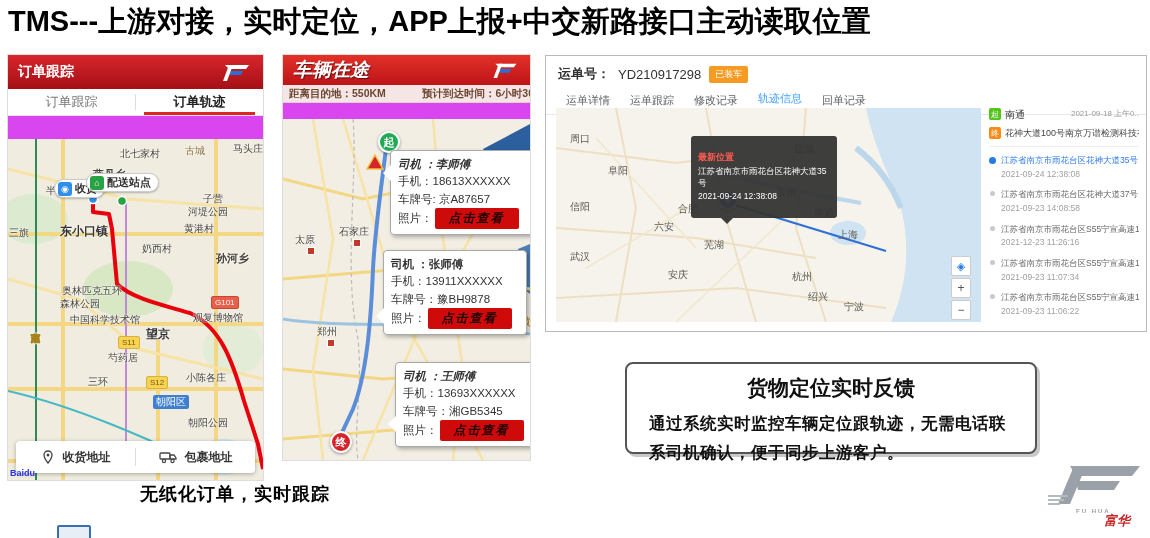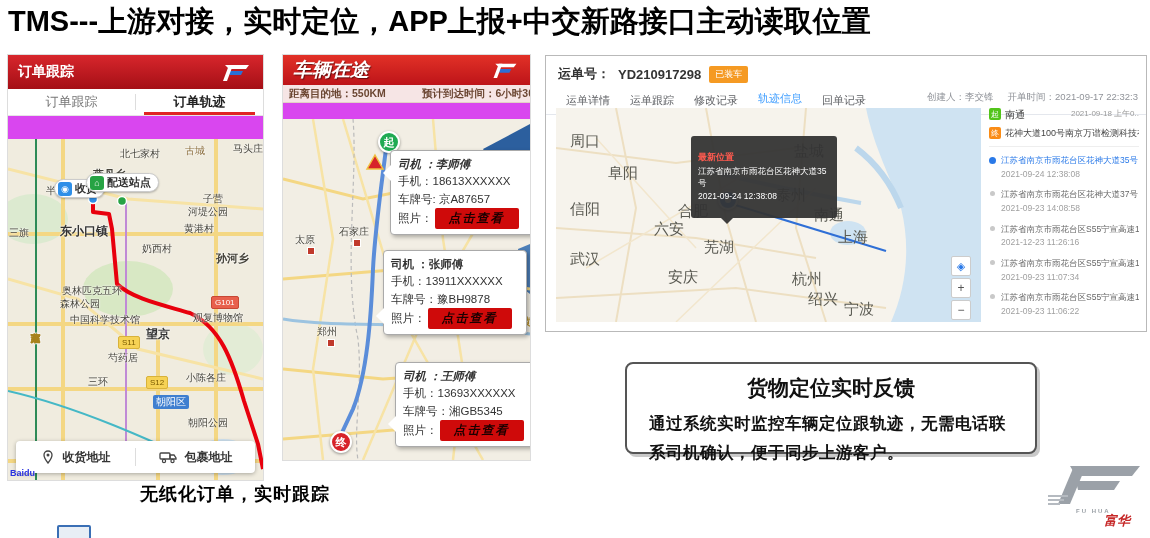--- a/index.html
+++ b/index.html
@@ -70,28 +70,28 @@
   .view-btn{background:#cf0a0a;border:none;border-radius:2px;color:#1c0000;
             font-family:"Liberation Serif",serif;font-style:italic;font-weight:700;font-size:12px;
             padding:2px 14px;letter-spacing:2px;cursor:pointer;}
   .card-arrow{position:absolute;width:0;height:0;border:8px solid transparent;}
 
   
   .wb-panel{position:absolute;left:545px;top:55px;width:600px;height:275px;background:#fff;
             border:1px solid #b9b9b9;}
   .wb-head{display:flex;align-items:center;gap:8px;padding:9px 12px 4px;}
   .wb-label{font-size:13px;font-weight:700;color:#333;}
-  .wb-no{font-size:13px;font-weight:700;color:#333;}
+  .wb-no{font-size:13px;font-weight:400;color:#333;}
   .wb-badge{background:#f59a23;color:#fff;font-size:9px;border-radius:2px;padding:2px 6px;}
   .wb-tabs{display:flex;align-items:flex-end;border-bottom:1px solid #e4e7ed;padding:0 10px;position:relative;}
   .wb-tab{font-size:11px;color:#606266;padding:4px 10px 6px;cursor:pointer;}
   .wb-tab.active{color:#409eff;border-bottom:2px solid #409eff;}
   .wb-meta{position:absolute;right:8px;top:4px;font-size:9.5px;color:#909399;display:flex;gap:14px;white-space:nowrap;}
   .wb-map{position:absolute;left:10px;top:52px;width:425px;height:214px;background:#f6f3ec;overflow:hidden;}
-  .rml{position:absolute;font-size:15px;color:#5a5a52;white-space:nowrap;}
+  .rml{position:absolute;font-size:10px;color:#5a5a52;white-space:nowrap;}
   .tooltip{position:absolute;left:135px;top:28px;width:132px;background:rgba(52,52,52,.95);border-radius:3px;
            padding:15px 7px;color:#fff;font-size:8.5px;line-height:1.5;}
   .tooltip .tt{color:#ff5a4f;font-size:9px;font-weight:700;}
   .tooltip:after{content:"";position:absolute;left:30px;bottom:-6px;border:6px solid transparent;
                  border-top-color:rgba(52,52,52,.95);border-bottom:0;}
   .geo-pin{position:absolute;width:16px;height:16px;border-radius:50%;background:#2979e8;border:2px solid #fff;
            box-shadow:0 1px 3px rgba(0,0,0,.4);display:flex;align-items:center;justify-content:center;}
   .geo-pin i{width:6px;height:6px;background:#fff;border-radius:50%;}
   .mapctl{position:absolute;right:12px;width:18px;display:flex;flex-direction:column;gap:2px;}
   .mapctl .b{width:18px;height:18px;background:#fff;border:1px solid #ccc;border-radius:2px;
@@ -303,24 +303,20 @@
     <span class="wb-label">运单号：</span>
     <span class="wb-no">YD210917298</span>
     <span class="wb-badge">已装车</span>
   </div>
   <div class="wb-tabs">
     <div class="wb-tab">运单详情</div>
     <div class="wb-tab">运单跟踪</div>
     <div class="wb-tab">修改记录</div>
     <div class="wb-tab active">轨迹信息</div>
     <div class="wb-tab">回单记录</div>
-    <div class="wb-meta">
-      <span>创建人：李交锋</span>
-      <span>开单时间：2021-09-17 22:32:3</span>
-    </div>
   </div>
 
   <div class="wb-map">
     <svg width="425" height="214" viewBox="0 0 425 214" style="position:absolute;left:0;top:0">
       <rect width="425" height="214" fill="#f6f3ec"></rect>
       <path d="M310 0 C318 40 335 70 345 100 C355 140 350 180 335 214 L425 214 L425 0 Z" fill="#cfe3f2"></path>
       <path d="M300 40 C320 55 335 75 345 100" fill="none" stroke="#bcd7ec" stroke-width="6"></path>
       <ellipse cx="292" cy="125" rx="18" ry="12" fill="#cfe3f2"></ellipse>
       <path d="M150 62 C200 75 250 85 305 95" stroke="#bcd7ec" stroke-width="4" fill="none"></path>
       <path d="M0 40 L120 55 L240 40 M0 120 L140 130 L260 150 M0 190 L180 180 L330 200 M60 0 L80 100 L60 214 M150 0 L170 110 L200 214 M250 0 L240 120 L270 214" stroke="#eddfc2" stroke-width="2" fill="none"></path>

